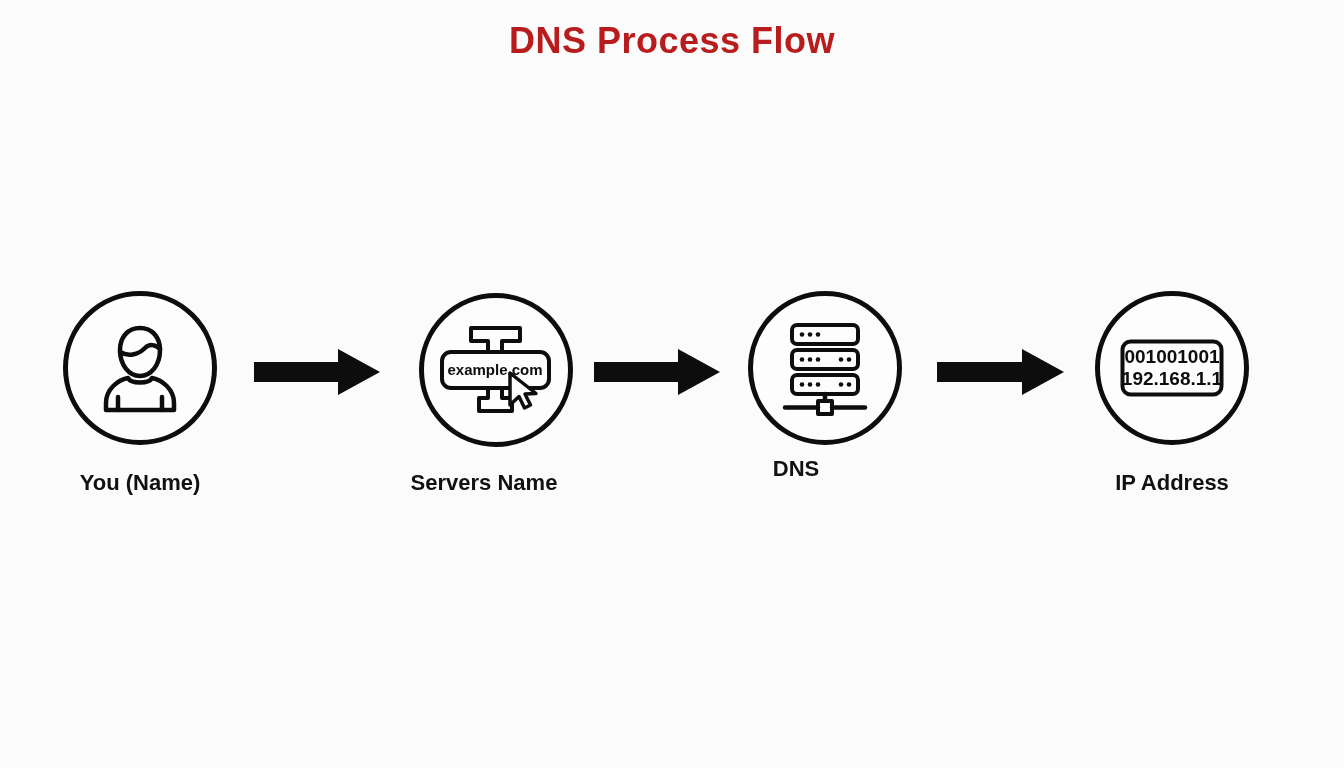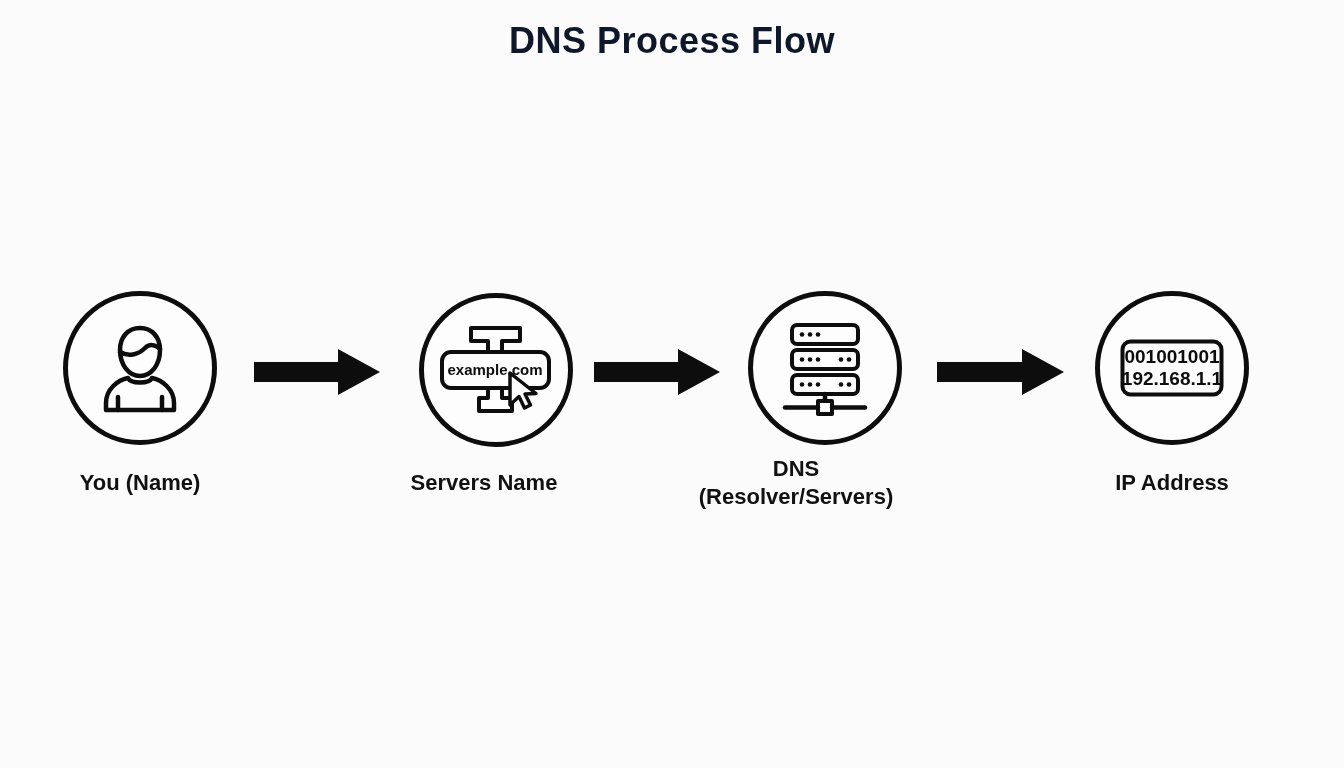--- a/index.html
+++ b/index.html
@@ -13,21 +13,21 @@
   }
   .canvas { position: absolute; inset: 0; width: 1344px; height: 768px; }
 
   .diagram-title {
     position: absolute;
     top: 20px; left: 0; width: 100%;
     text-align: center;
     font-size: 36px;
     font-weight: 700;
     letter-spacing: 0.5px;
-    color: #0f172a;
+    color: #b91c1c;
   }
 
   .node-circle {
     position: absolute;
     width: 154px; height: 154px;
     border: 5px solid #0d0d0d;
     border-radius: 50%;
     background: #fdfdfd;
     display: flex;
     align-items: center;
@@ -143,21 +143,20 @@
       <circle class="ink-fill" cx="64" cy="64.5" r="2.3"></circle>
         <circle class="ink-fill" cx="72" cy="64.5" r="2.3"></circle>
       <path class="ink-stroke" d="M48 74 V81"></path>
       <rect class="ink-shape" x="41" y="81" width="14" height="13"></rect>
       <path class="ink-stroke" d="M8 87.5 H41"></path>
       <path class="ink-stroke" d="M55 87.5 H88"></path>
     </svg>
   </div>
   <div class="node-label l-dns">
     <div>DNS</div>
-    <div>(Resolver/Servers)</div>
   </div>
 
   <div class="flow-arrow a3">
     <div class="arrow-shaft"></div>
     <div class="arrow-head"></div>
   </div>
 
   <div class="node-circle c-ip">
     <svg width="104" height="58" viewBox="0 0 104 58">
       <rect class="ink-shape" x="2.5" y="2.5" width="99" height="53" rx="8"></rect>

